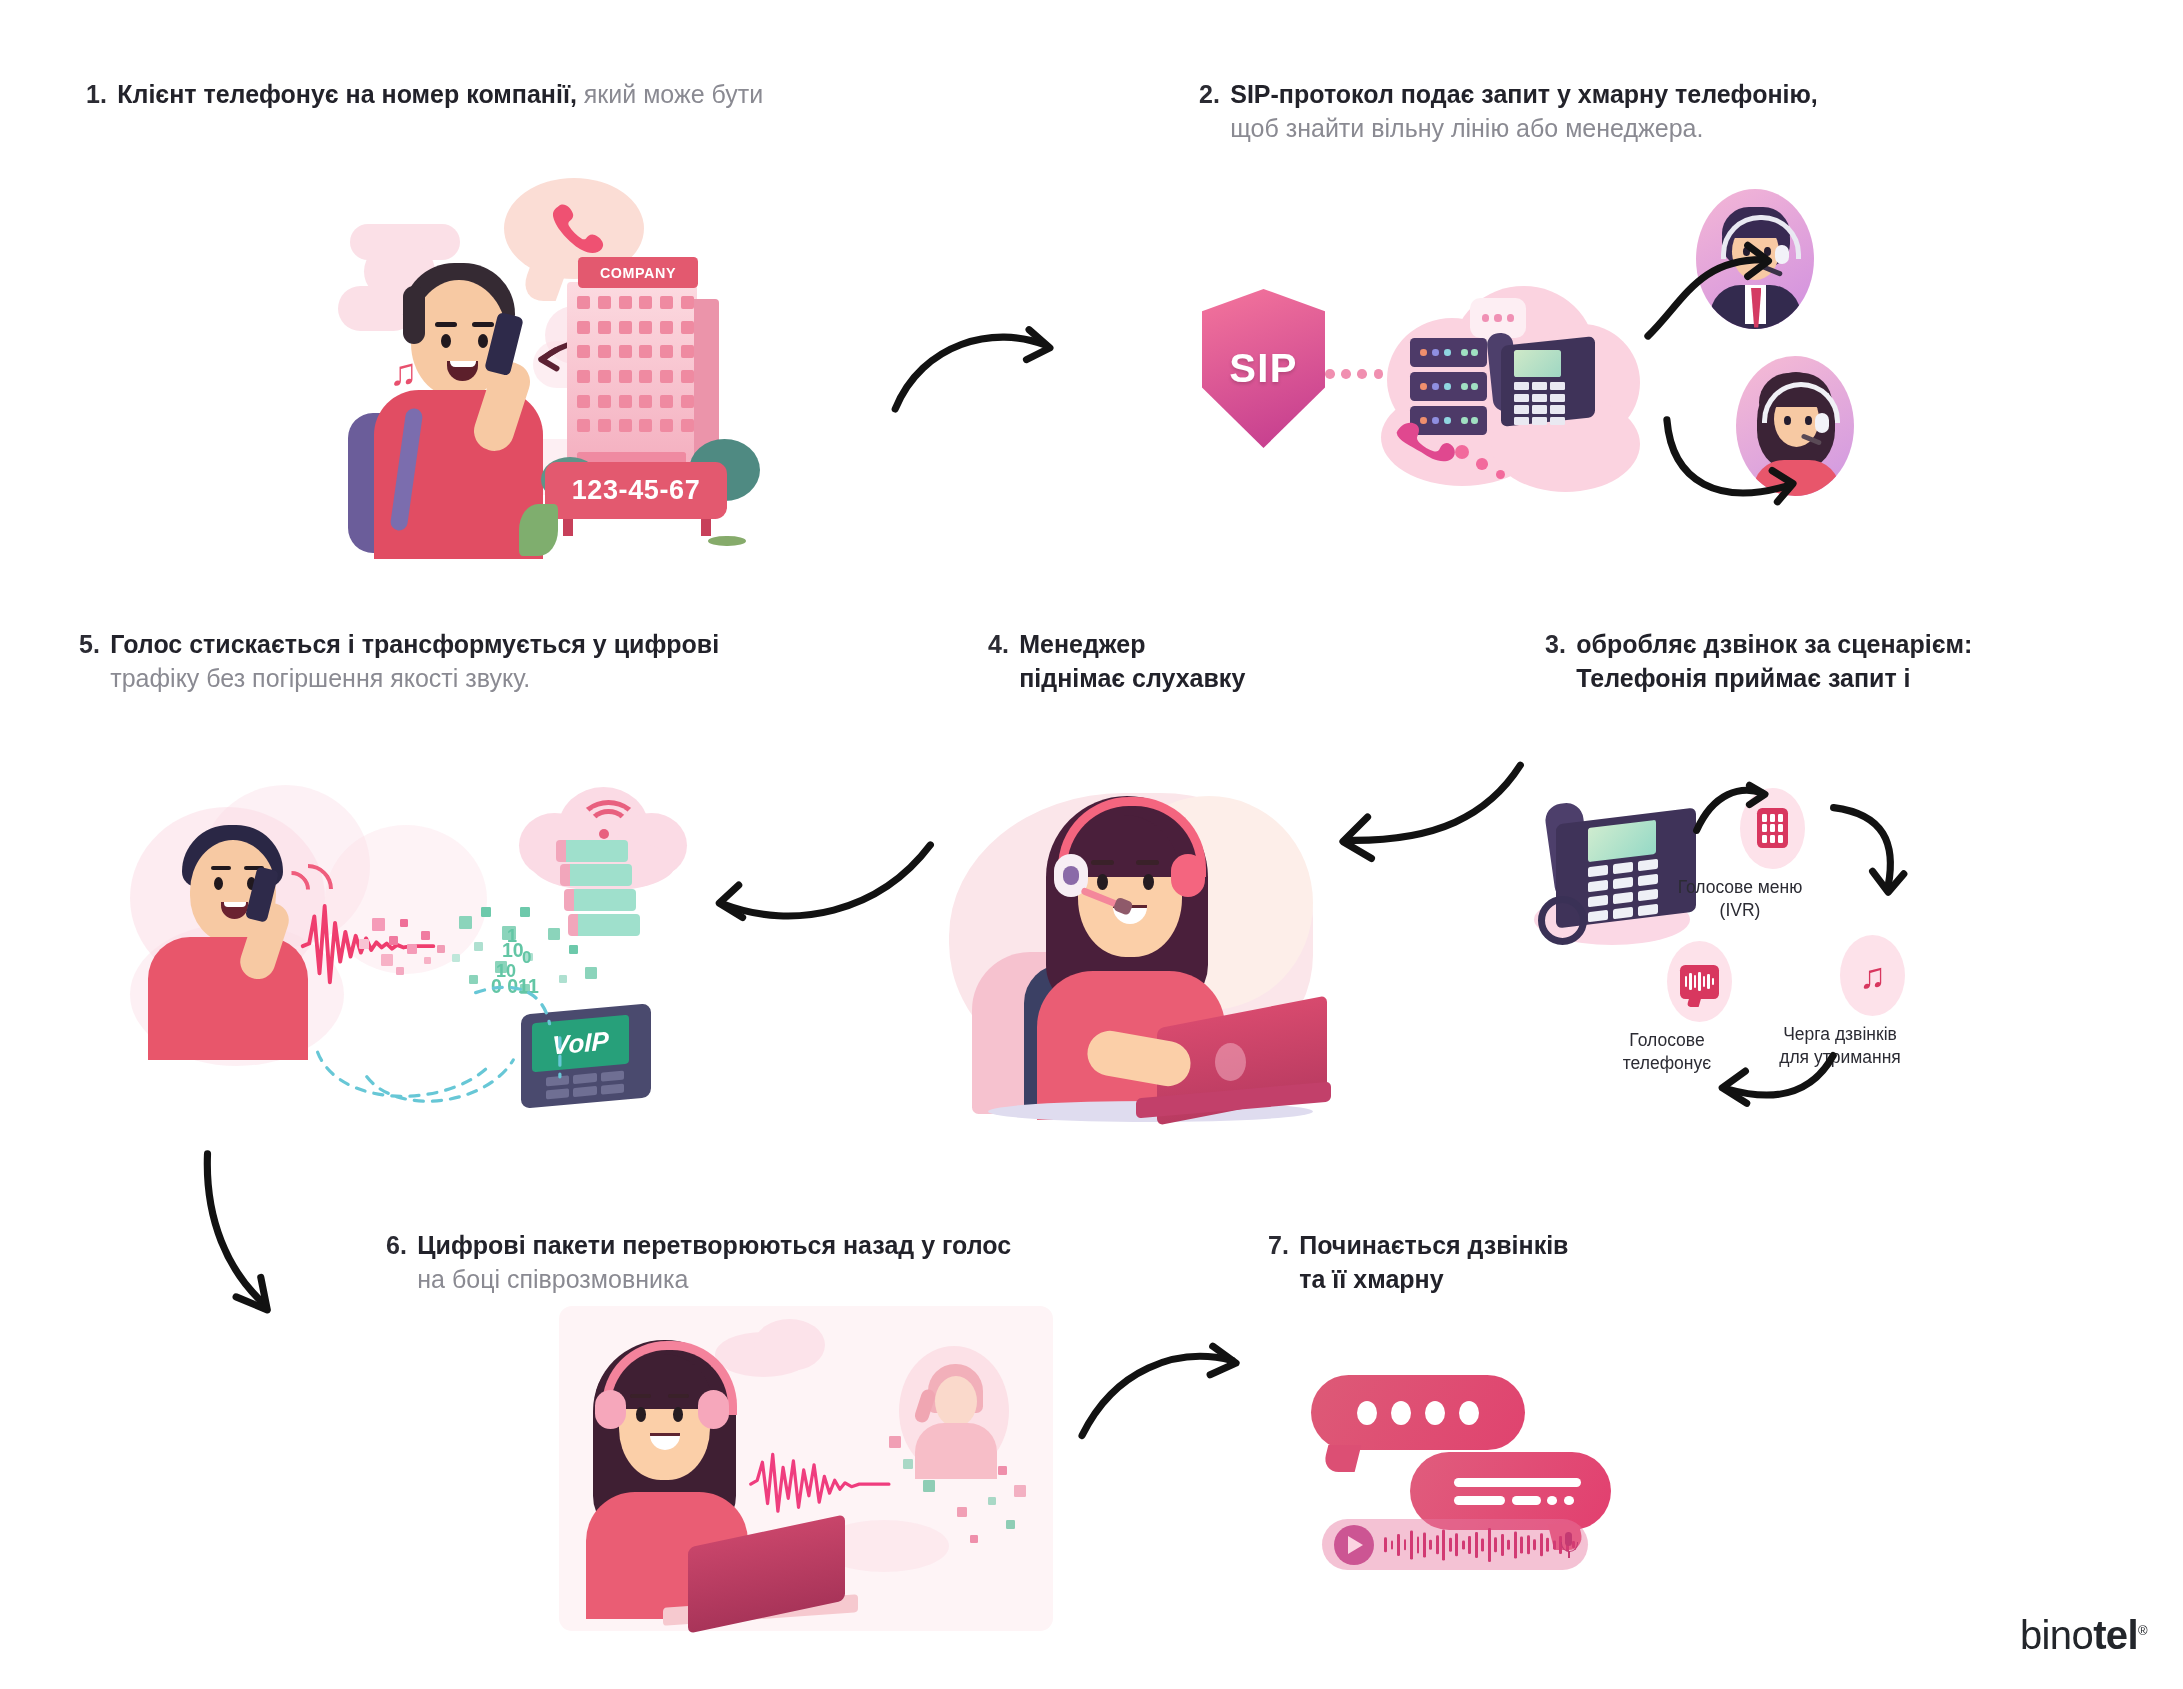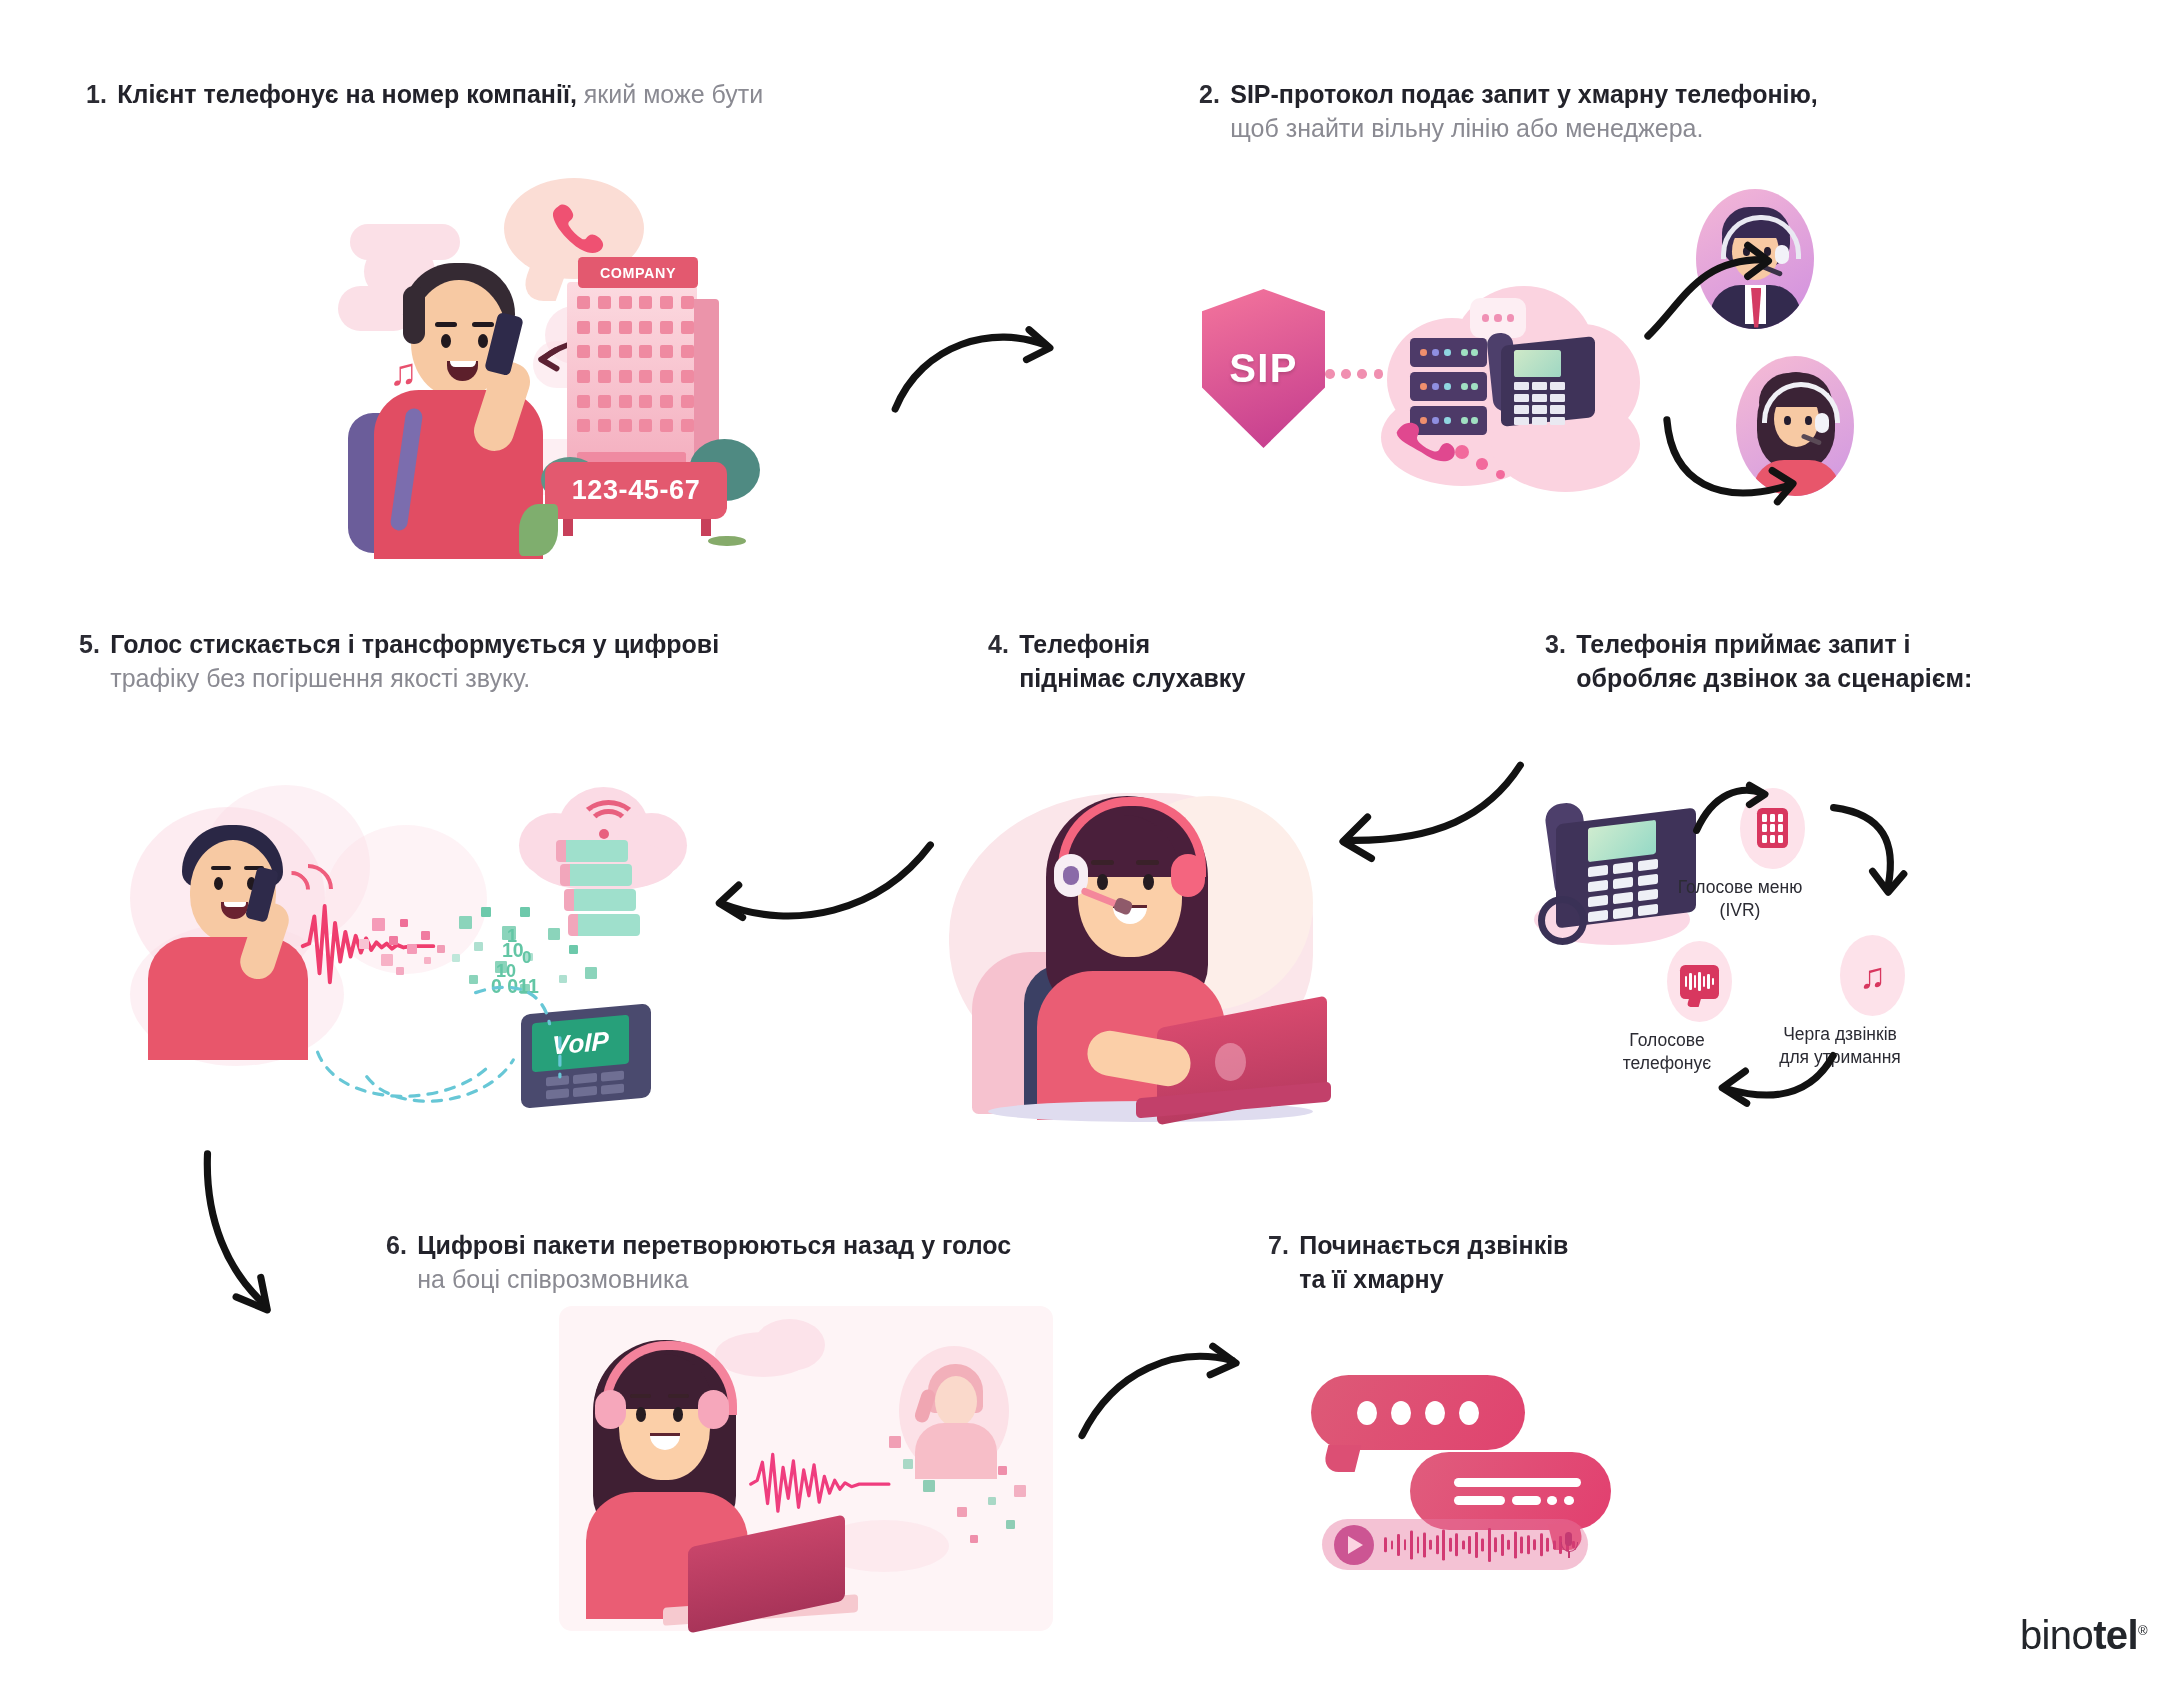--- a/index.html
+++ b/index.html
@@ -442,30 +442,30 @@
   <div class="numcol">5.</div>
   <div class="txtcol">
     <div class="b">Голос стискається і трансформується у цифрові</div>
     <div class="g">трафіку без погіршення якості звуку.</div>
   </div>
 </div>
 
 <div class="caption hang" style="left:988px;top:627px;width:403px;font-size:25px;">
   <div class="numcol">4.</div>
   <div class="txtcol">
-    <div class="b">Телефонія</div>
+    <div class="b">Менеджер</div>
     <div class="b">піднімає слухавку</div>
   </div>
 </div>
 
 <div class="caption hang" style="left:1545px;top:627px;width:585px;font-size:25px;">
   <div class="numcol">3.</div>
   <div class="txtcol">
+    <div class="b">обробляє дзвінок за сценарієм:</div>
     <div class="b">Телефонія приймає запит і</div>
-    <div class="b">обробляє дзвінок за сценарієм:</div>
   </div>
 </div>
 
 <div class="ill" id="ill5">
   <div class="cloudy" style="left:0px;top:27px;width:195px;height:182px;opacity:.55;"></div>
   <div class="cloudy" style="left:71px;top:5.2px;width:169px;height:162px;opacity:.4;"></div>
   <div class="cloudy" style="left:0px;top:143px;width:214px;height:143px;opacity:.45;"></div>
   <div class="cloudy" style="left:195px;top:45px;width:162px;height:149px;opacity:.35;"></div>
 
   <div class="p5-hair"></div>

